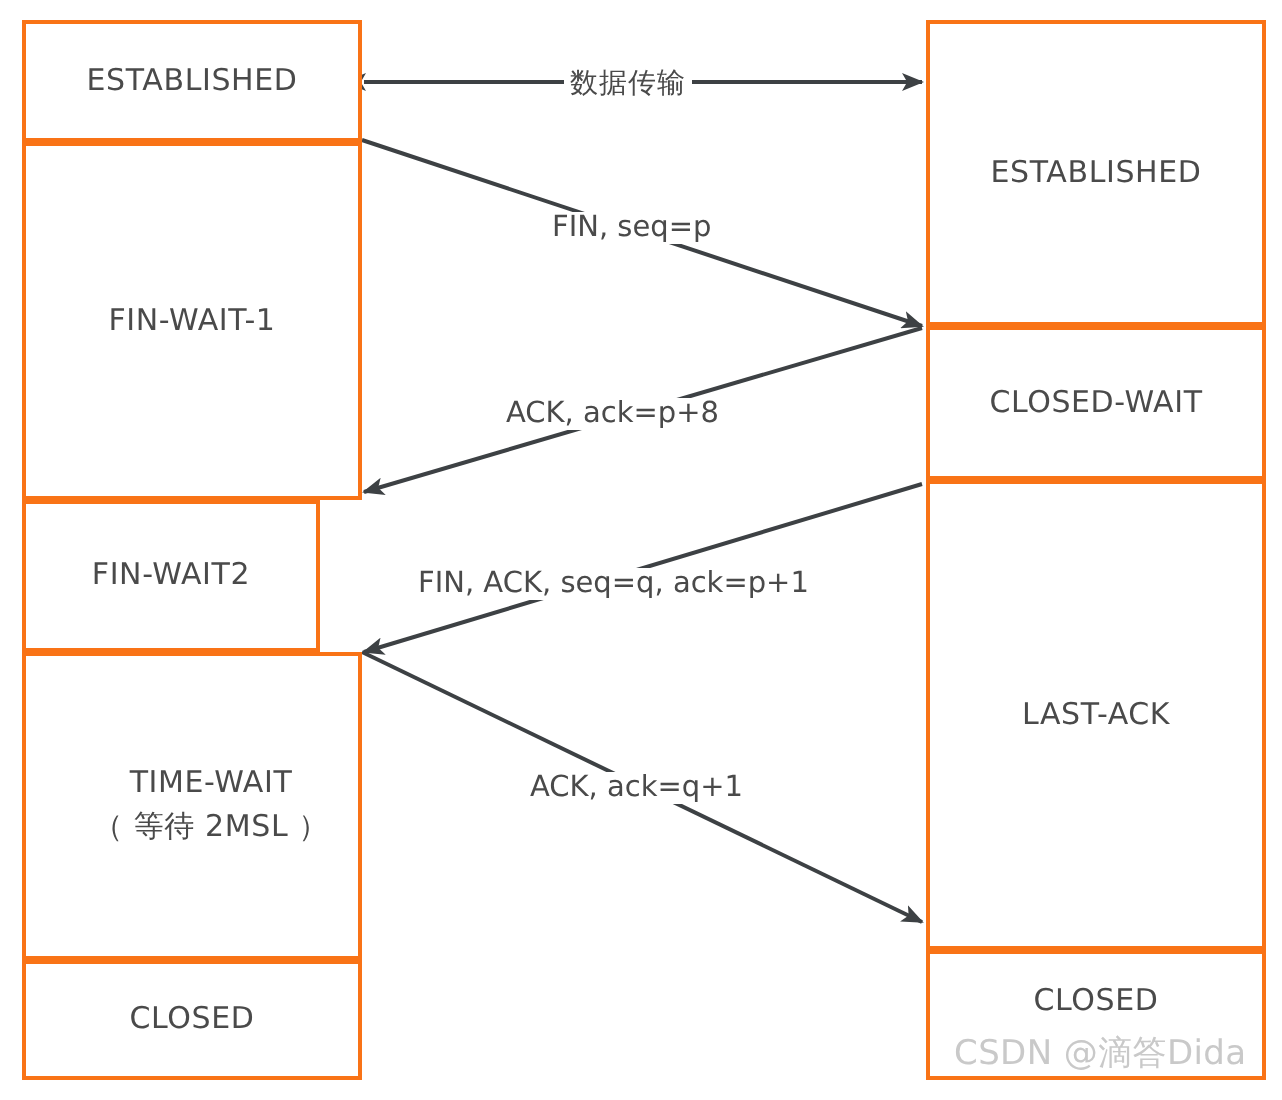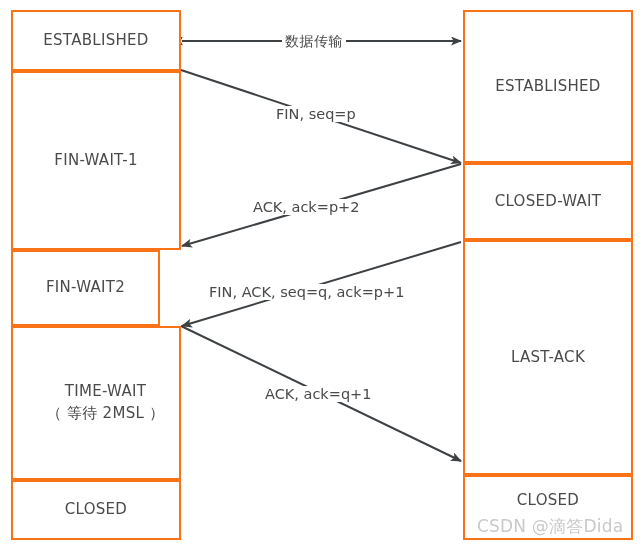--- a/index.html
+++ b/index.html
@@ -125,21 +125,21 @@
   </div>
 
   <div class="state-box align-top" style="left:463px; top:475px; width:170px; height:65px; padding-top:13px;">
     <span class="state-label">CLOSED</span>
   </div>
 
   <div class="msg-label cjk" style="left:282px; top:33px;">数据传输</div>
 
   <div class="msg-label" style="left:273px; top:106px;">FIN, seq=p</div>
 
-  <div class="msg-label" style="left:250px; top:199px;">ACK, ack=p+2</div>
+  <div class="msg-label" style="left:250px; top:199px;">ACK, ack=p+8</div>
 
   <div class="msg-label" style="left:206px; top:284px;text-align:center;">FIN, ACK, seq=q, ack=p+1</div>
 
   <div class="msg-label" style="left:262px; top:386px;">ACK, ack=q+1</div>
 
   <div class="watermark" style="left:477px; top:515px;">CSDN @滴答Dida</div>
 
 </div>
 
 </body></html>

